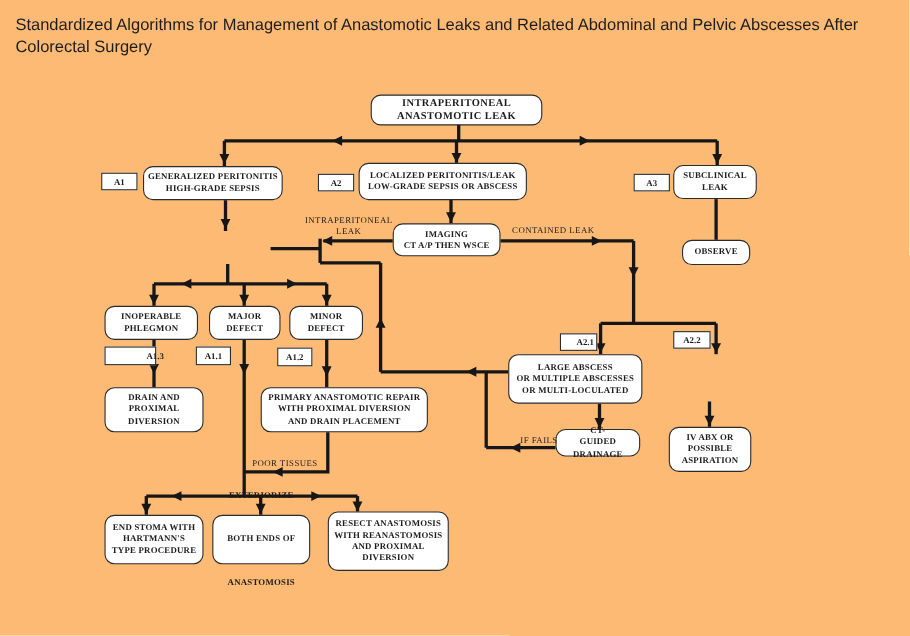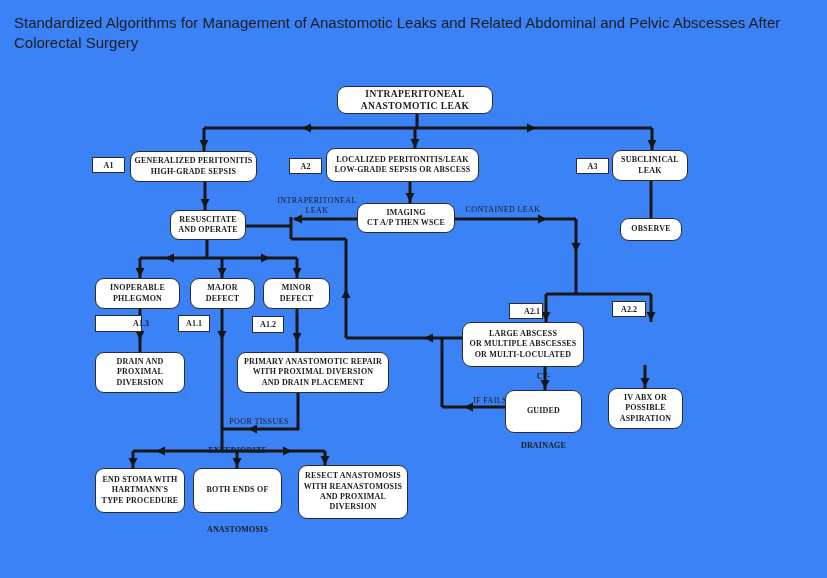--- a/index.html
+++ b/index.html
@@ -1,16 +1,16 @@
 <!DOCTYPE html>
 <html><head>
 <meta charset="utf-8">
 <style>
   html,body{margin:0;padding:0;background:#ffffff;}
-  #stage{position:relative;width:827px;height:578px;background:#3b82f6;overflow:hidden;
+  #stage{position:relative;width:827px;height:578px;background:#fdba74;overflow:hidden;
          font-family:"Liberation Serif", serif;}
   #title{position:absolute;left:14px;top:13px;width:800px;
          font-family:"Liberation Sans", sans-serif;font-size:15px;line-height:1.35;color:#1d1d1d;}
   #wires{position:absolute;left:0;top:0;width:827px;height:578px;}
   .node{position:absolute;background:#fff;border:1.5px solid #2b2b2b;border-radius:9px;
         display:flex;flex-direction:column;justify-content:center;align-items:center;text-align:center;
         font-weight:bold;font-size:8px;line-height:1.3;letter-spacing:.2px;color:#1c1c1c;box-sizing:border-box;}
   .node span{display:block;white-space:nowrap;}
   .root{font-size:9.5px;letter-spacing:.4px;}
   .tag{position:absolute;background:#fff;border:1.3px solid #2b2b2b;display:flex;align-items:center;
@@ -122,24 +122,20 @@
   <div class="node" style="left:326px;top:148px;width:153px;height:34px;">
     <span>LOCALIZED PERITONITIS/LEAK</span>
     <span>LOW-GRADE SEPSIS OR ABSCESS</span>
   </div>
 
   <div class="node" style="left:612px;top:150px;width:76px;height:31px;">
     <span>SUBCLINICAL</span>
     <span>LEAK</span>
   </div>
 
-  <div class="node" style="left:170px;top:210px;width:76px;height:30px;">
-    <span>RESUSCITATE</span>
-    <span>AND OPERATE</span>
-  </div>
 
   <div class="node" style="left:357px;top:203px;width:98px;height:30px;">
     <span>IMAGING</span>
     <span>CT A/P THEN WSCE</span>
   </div>
 
   <div class="node" style="left:620px;top:218px;width:62px;height:23px;">
     <span>OBSERVE</span>
   </div>
 
@@ -170,21 +166,21 @@
     <span>AND DRAIN PLACEMENT</span>
   </div>
 
   <div class="node" style="left:462px;top:322px;width:122px;height:45px;">
     <span>LARGE ABSCESS</span>
     <span>OR MULTIPLE ABSCESSES</span>
     <span>OR MULTI-LOCULATED</span>
   </div>
 
 
-  <div class="node" style="left:505px;top:390px;width:77px;height:43px;gap:24px;">
+  <div class="node" style="left:505px;top:390px;width:77px;height:25px;">
     <span>CT-</span>
     <span>GUIDED</span>
     <span>DRAINAGE</span>
   </div>
 
   <div class="node" style="left:608px;top:388px;width:75px;height:41px;">
     <span>IV ABX OR</span>
     <span>POSSIBLE</span>
     <span>ASPIRATION</span>
   </div>

